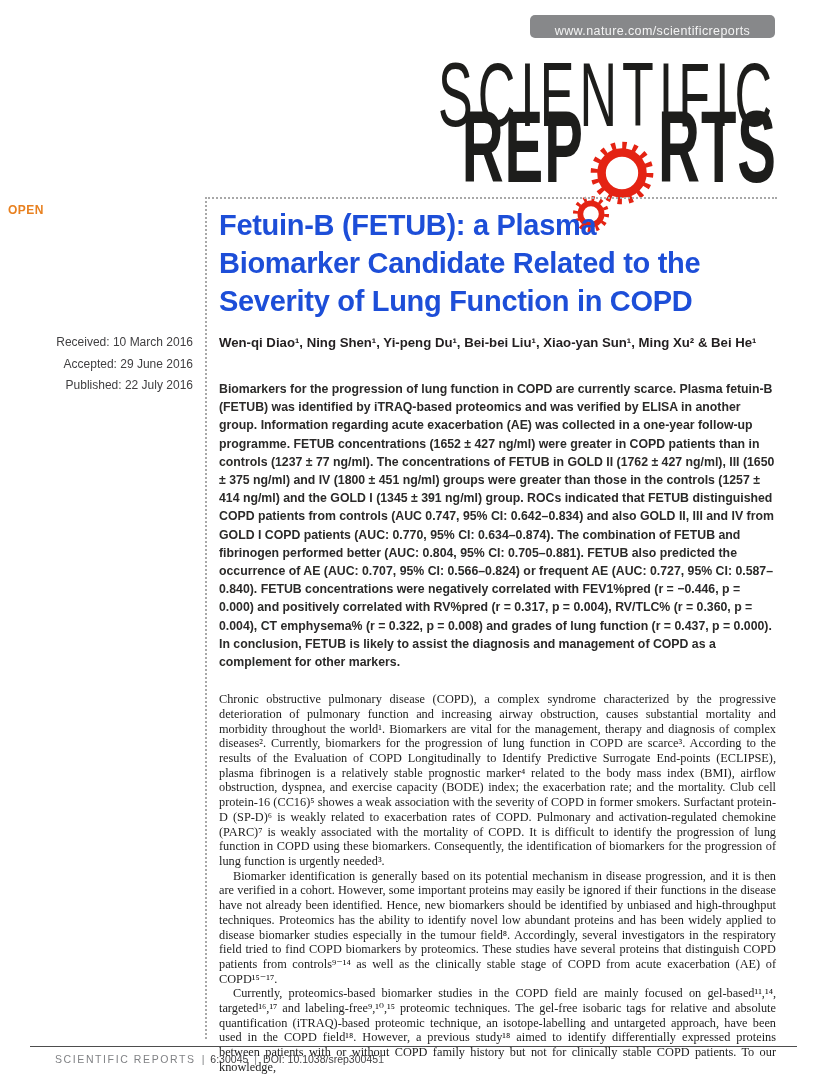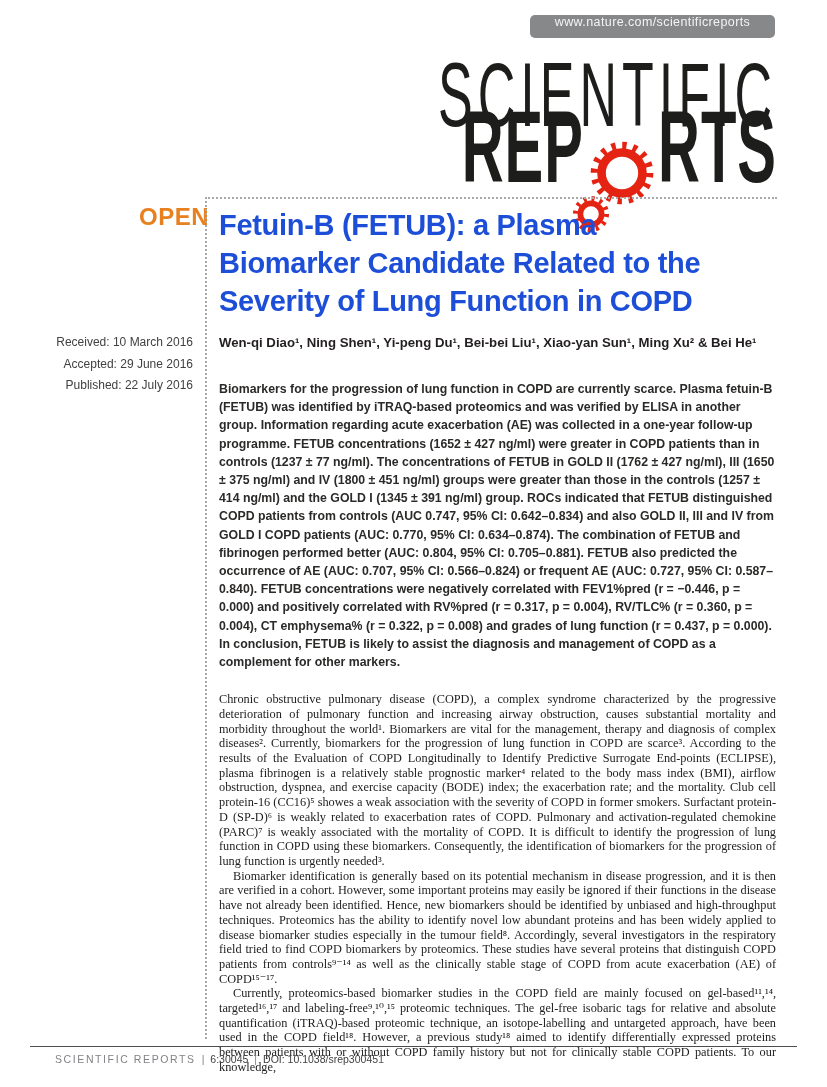--- a/index.html
+++ b/index.html
@@ -16,21 +16,21 @@
   
   .url-pill {
     position: absolute;
     left: 530px; top: 15px;
     width: 245px; height: 23px;
     background: #87888a;
     border-radius: 5px;
     color: #f4f4f4;
     font-size: 12.5px;
     letter-spacing: 0.4px;
-    display: flex; align-items: flex-start; justify-content: center;
+    display: flex; align-items: flex-end; justify-content: center;
   }
 
   
   .logo {
     position: absolute;
     left: 55px; top: 88px;
     width: 722px; height: 97px;
     display: flex; justify-content: space-between; align-items: flex-end; flex-direction: column;
   }
   .logo-word1 {
@@ -47,22 +47,22 @@
     letter-spacing: 1px;
     transform: scaleY(1.75); transform-origin: bottom left;
     line-height: 1;
   }
   .gear-wrap { position: relative; display: inline-block; width: 68px; height: 66px; margin: 0 2px 21px 4px; }
   .gear-big { position: absolute; left: 0; top: 0; }
   .gear-small { position: absolute; left: -16px; bottom: -27px; }
 
   
   .open-badge {
-    position: absolute; left: 16px; top: 203px; width: 193px;
-    text-align: right; font-size: 24px; font-weight: 700;
+    position: absolute; left: 8px; top: 203px; width: 193px;
+    font-size: 12px; font-weight: 700;
     letter-spacing: 0.5px;
   }
   .dates {
     position: absolute; left: 0; top: 332px; width: 193px;
     text-align: right; font-size: 12px; color: #414042;
     line-height: 21.5px;
   }
 
   
   .rule-h {

